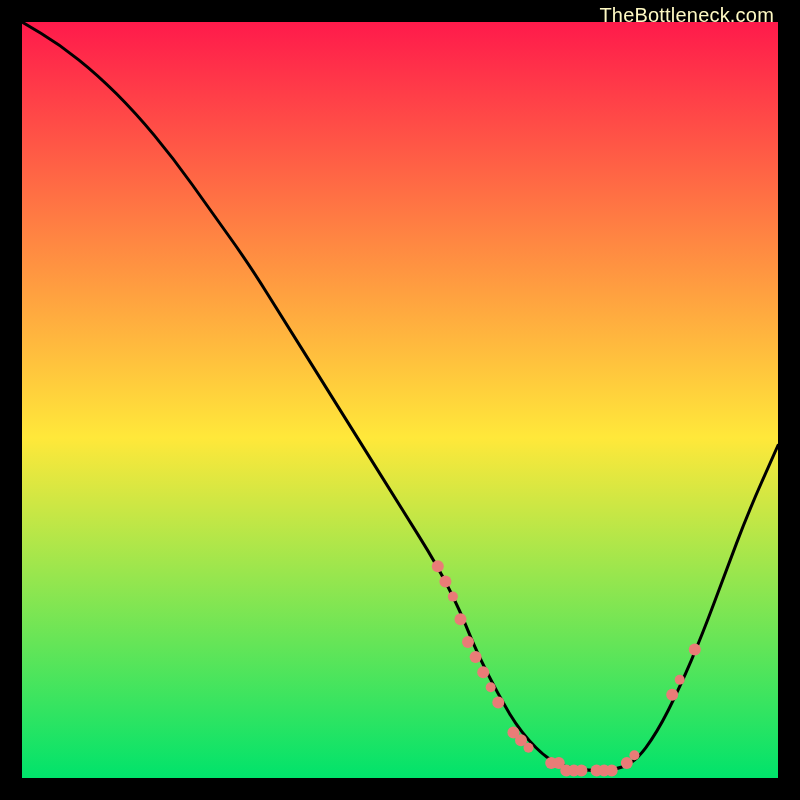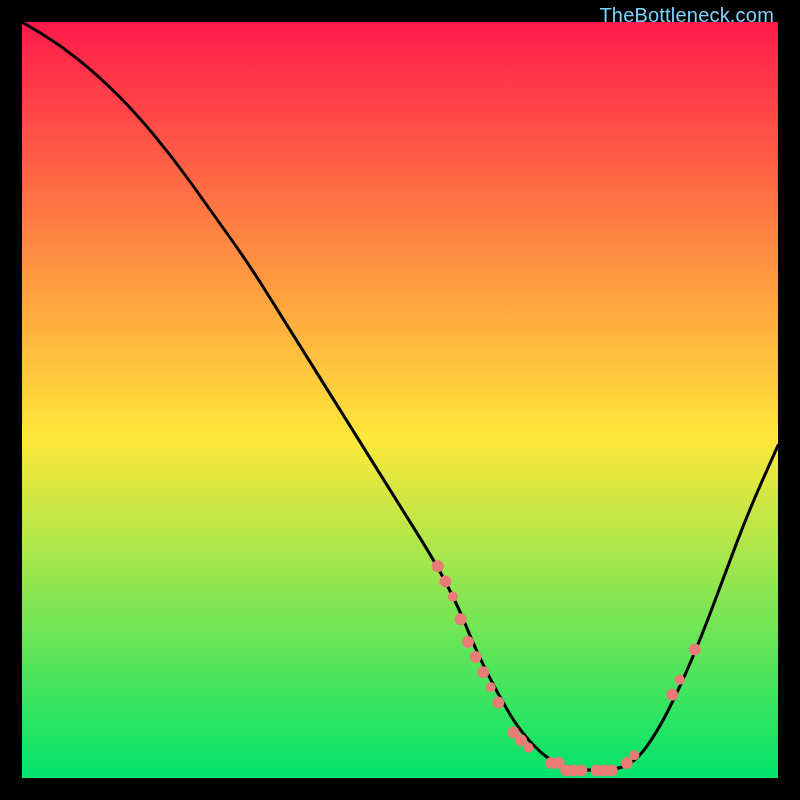--- a/index.html
+++ b/index.html
@@ -24,21 +24,21 @@
     top: 0;
     width: 756px;
     height: 756px;
   }
   .watermark {
     position: absolute;
     top: 4px;
     right: 26px;
     font-family: Arial, Helvetica, sans-serif;
     font-size: 20px;
-    color: #7dd3fc;
+    color: #fef9c3;
     letter-spacing: 0.2px;
     user-select: none;
   }
 </style>
 </head>
 <body>
 
 <div class="frame">
   <svg class="plot" viewBox="0 0 756 756" preserveAspectRatio="none">
     <defs>

